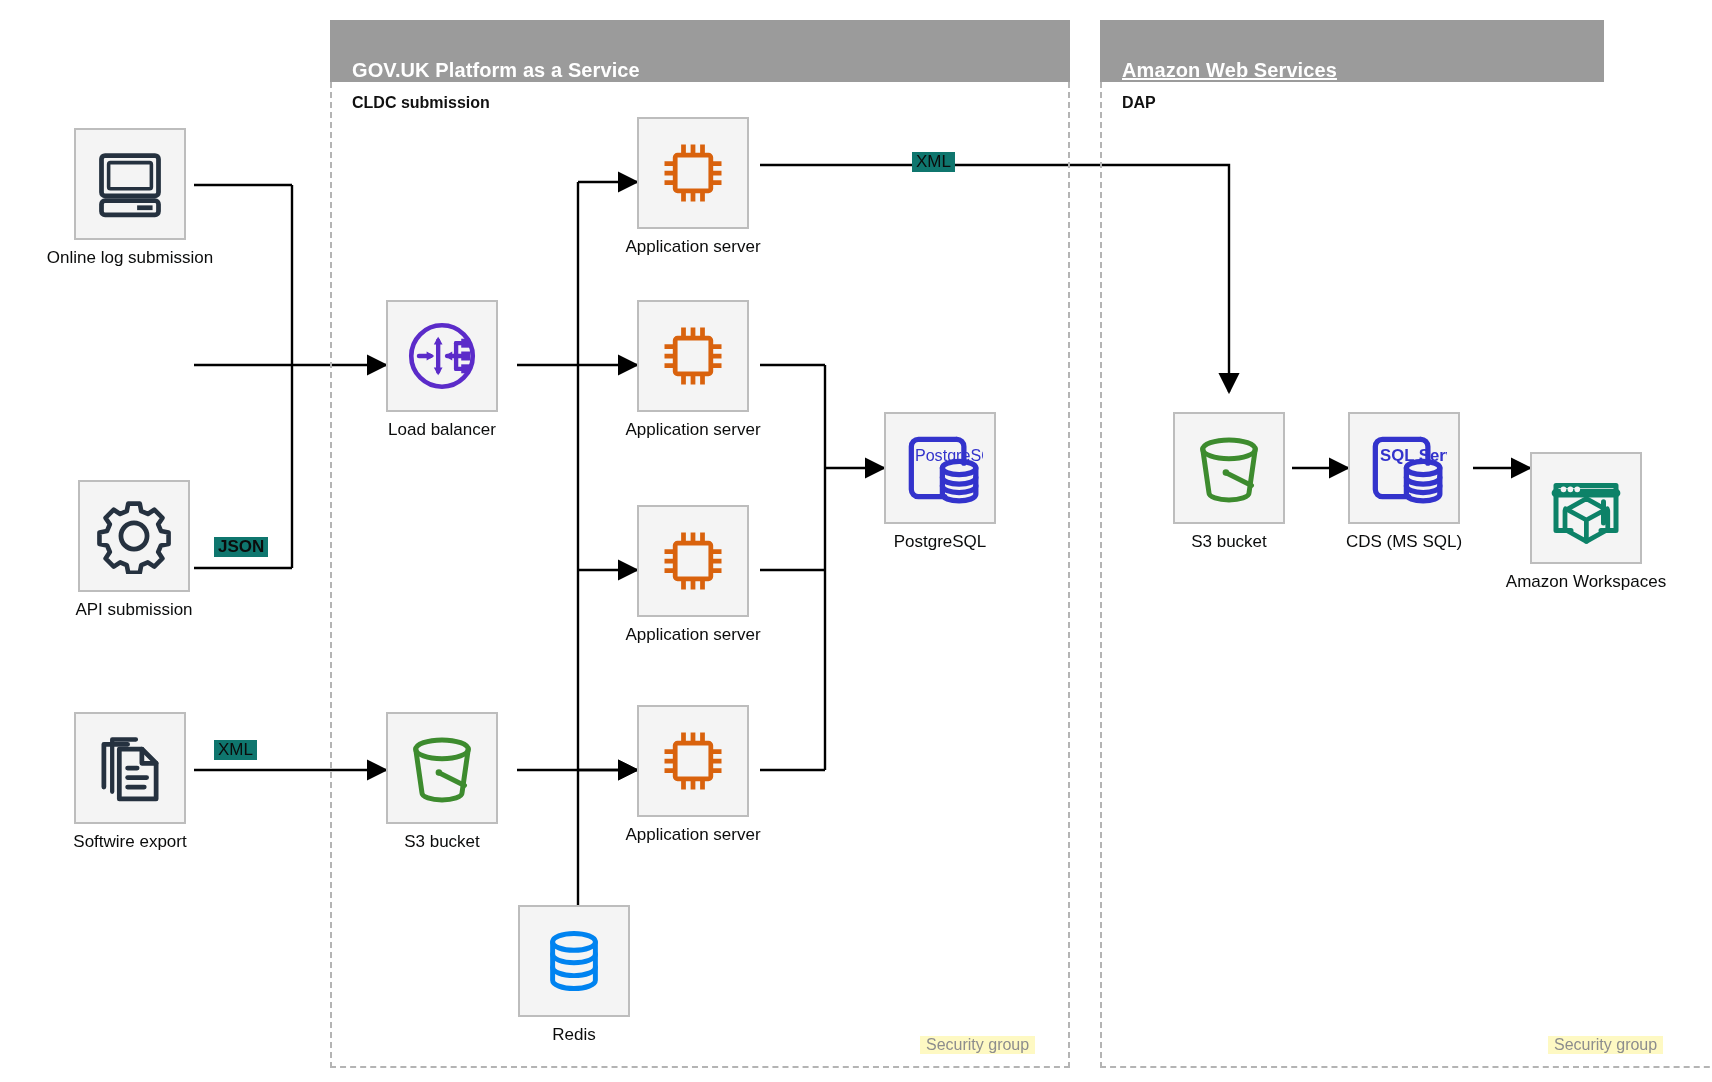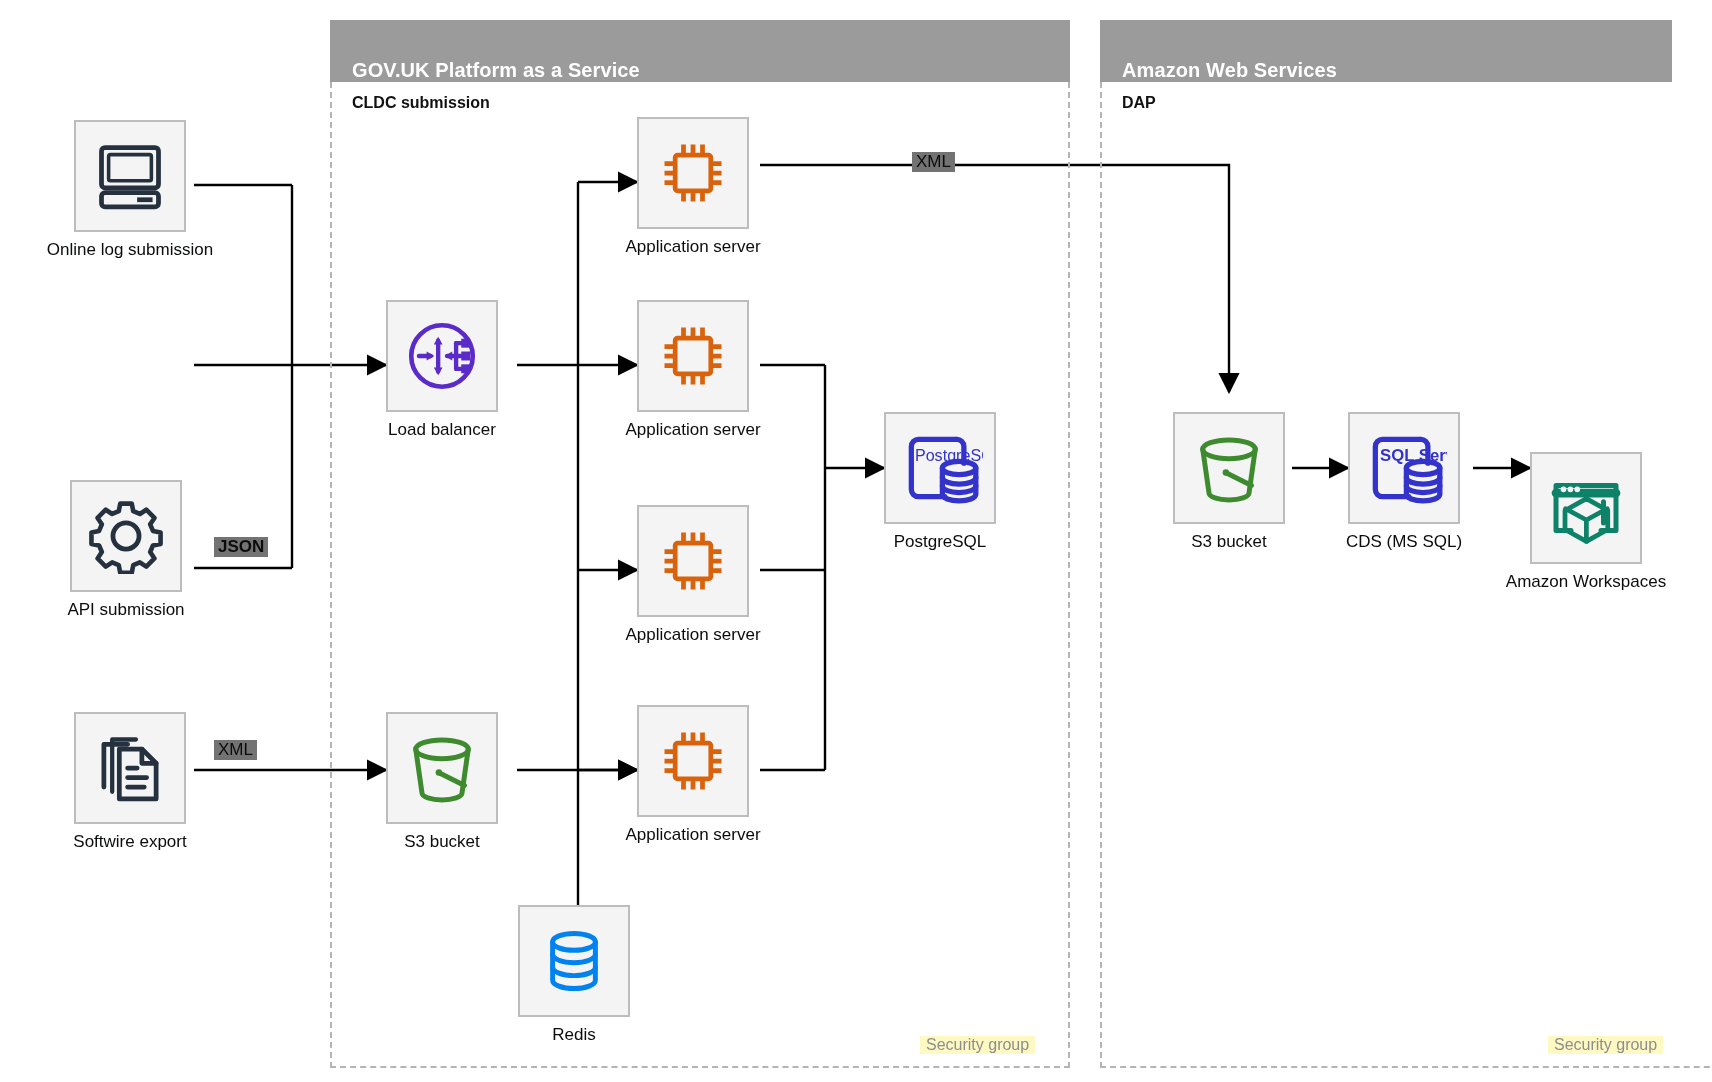--- a/index.html
+++ b/index.html
@@ -66,21 +66,21 @@
     color: #0b0c0c;
     text-align: center;
   }
 
   
   .edge-label {
     position: absolute;
     font-size: 17px;
     color: #0b0c0c;
     white-space: nowrap;
-    background: #737373;
+    background: #0f766e;
     padding: 0 4px;
   }
 </style>
 </head>
 <body>
 
 <div id="stage">
 
   <svg id="wires" viewBox="0 0 1712 1082" xmlns="http://www.w3.org/2000/svg">
     <defs>
@@ -127,41 +127,41 @@
     </g>
   </svg>
 
   <div class="group-header" style="left:330px; top:20px; width:740px; height:62px;">
     <span>GOV.UK Platform as a Service</span>
   </div>
   <div class="dashed-box" style="left:330px; top:82px; width:740px; height:986px;"></div>
   <div class="subgroup-label" style="left:352px; top:94px;">CLDC submission</div>
   <div class="secgroup-label" style="left:920px; top:1036px;">Security group</div>
 
-  <div class="group-header" style="left:1100px; top:20px; width:572px; height:62px;">
+  <div class="group-header" style="left:1100px; top:20px; width:504px; height:62px;text-decoration:underline;">
     <span>Amazon Web Services</span>
   </div>
   <div class="dashed-box" style="left:1100px; top:82px; width:640px; height:986px;"></div>
   <div class="subgroup-label" style="left:1122px; top:94px;">DAP</div>
   <div class="secgroup-label" style="left:1548px; top:1036px;">Security group</div>
 
-  <div class="node" style="left:74px; top:120px;border-radius:14px;">
+  <div class="node" style="left:74px; top:128px;border-radius:14px;">
     <div class="tile">
       <svg width="76" height="76" viewBox="0 0 64 64" fill="none" stroke="#25313f" stroke-width="4" stroke-linejoin="round" stroke-linecap="round">
         <rect x="8" y="8" width="48" height="34" rx="3"></rect>
         <rect x="14" y="14" width="36" height="22" rx="1.5" stroke-width="3"></rect>
         <rect x="8" y="46" width="48" height="12" rx="3"></rect>
         <rect x="38" y="50" width="13" height="4" fill="#25313f" stroke="none"></rect>
       </svg>
     </div>
     <div class="caption">Online log submission</div>
   </div>
 
 
-  <div class="node" style="left:70px; top:480px;">
+  <div class="node" style="left:78px; top:480px;">
     <div class="tile">
       <svg width="76" height="76" viewBox="0 0 64 64" fill="none" stroke="#25313f" stroke-width="4" stroke-linejoin="round" stroke-linecap="round">
         <path d="M27 6 H37 L38.3 12.6 L44 15 L49.6 11.3 L56.7 18.4 L53 24 L55.4 29.7 L62 31 V41
                  L55.4 42.3 L53 48 L56.7 53.6 L49.6 60.7 L44 57 L38.3 59.4 L37 66 H27 L25.7 59.4
                  L20 57 L14.4 60.7 L7.3 53.6 L11 48 L8.6 42.3 L2 41 V31 L8.6 29.7 L11 24 L7.3 18.4
                  L14.4 11.3 L20 15 L25.7 12.6 Z" transform="translate(0,-4) scale(0.97) translate(1,3)"></path>
         <circle cx="32" cy="32" r="11"></circle>
       </svg>
     </div>
     <div class="caption">API submission</div>

